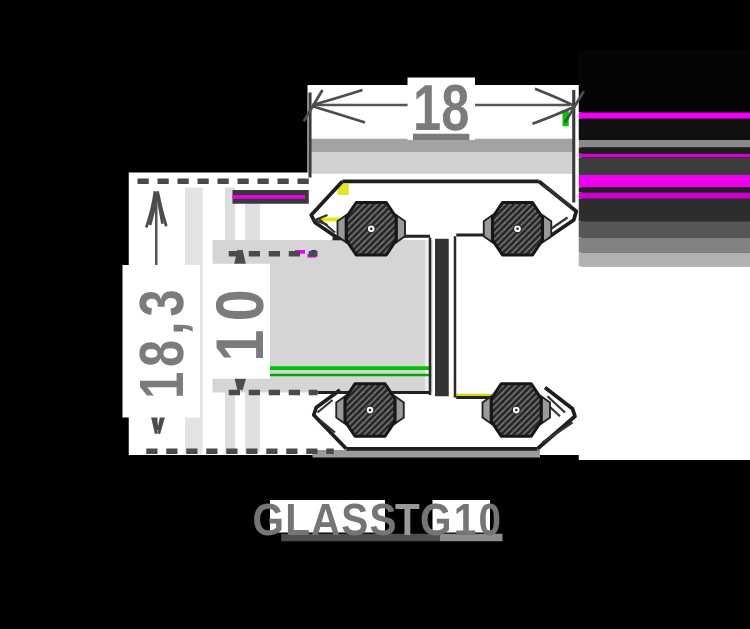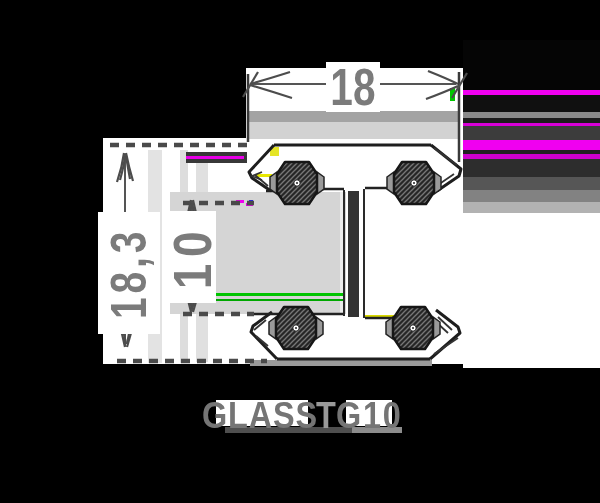--- a/index.html
+++ b/index.html
@@ -157,21 +157,21 @@
       <path d="M344,190 L344,316"></path>
       <path d="M364,189 L364,318"></path>
     </g>
 
     <use href="#gasket" transform="translate(297,183)"></use>
     <use href="#gasket" transform="translate(414,183)"></use>
     <use href="#gasket" transform="translate(296,328)"></use>
     <use href="#gasket" transform="translate(413,328)"></use>
   </svg>
 
-  <div class="dimlabel" style="left:326px;top:62px;width:54px;height:50px;font-size:52px;">
+  <div class="dimlabel" style="left:326px;top:62px;width:54px;height:50px;font-size:52px;text-decoration:underline;">
     <span>18</span>
   </div>
   <div class="dimlabel rot" style="left:68px;top:242px;width:122px;height:62px;font-size:50px;letter-spacing:5px;">
     <span>18,3</span>
   </div>
   <div class="dimlabel rot" style="left:146px;top:233px;width:92px;height:48px;font-size:54px;letter-spacing:8px;">
     <span style="transform:scaleX(0.85);">10</span>
   </div>
 
   <div class="patch" style="left:216px;top:400px;width:92px;height:26px;"></div>

